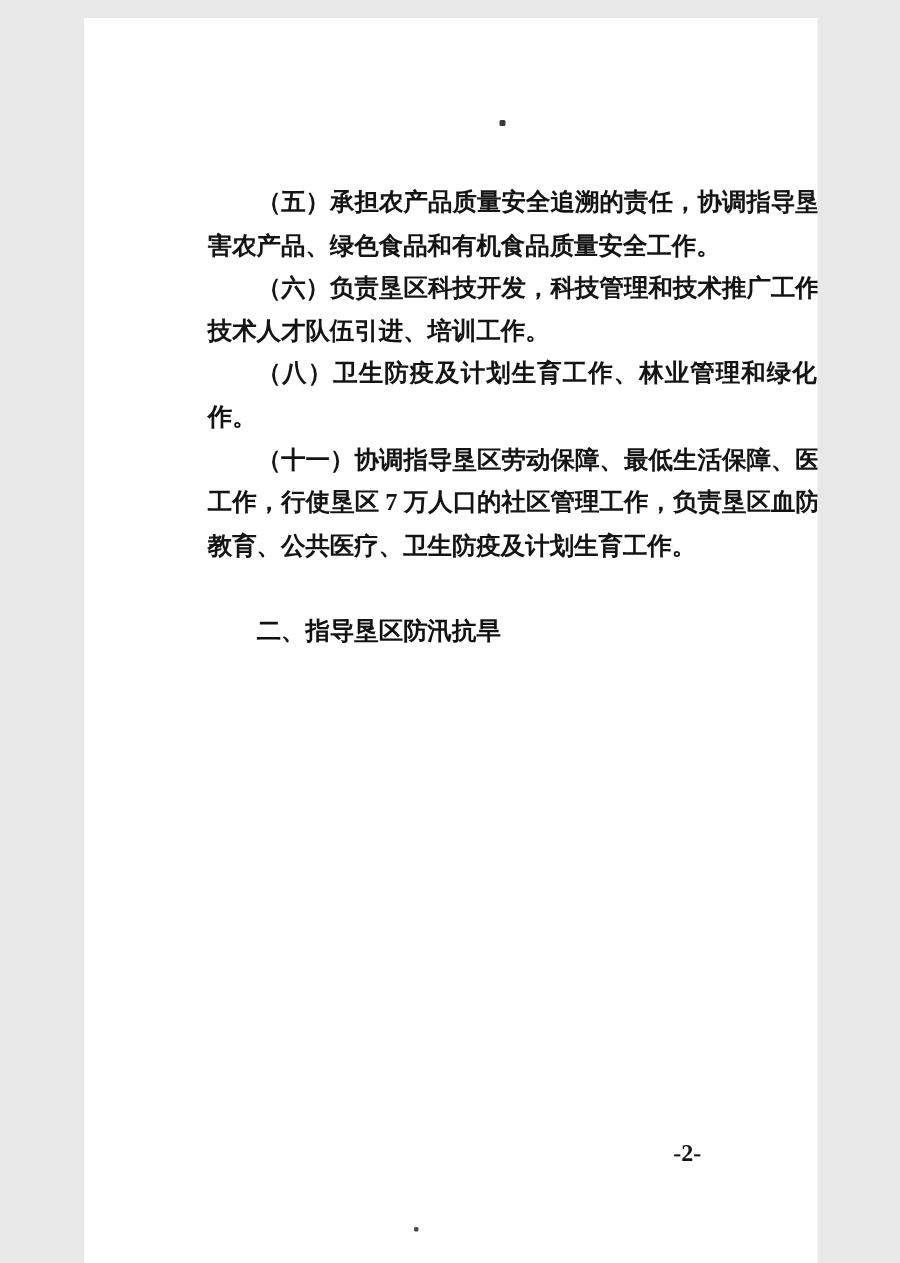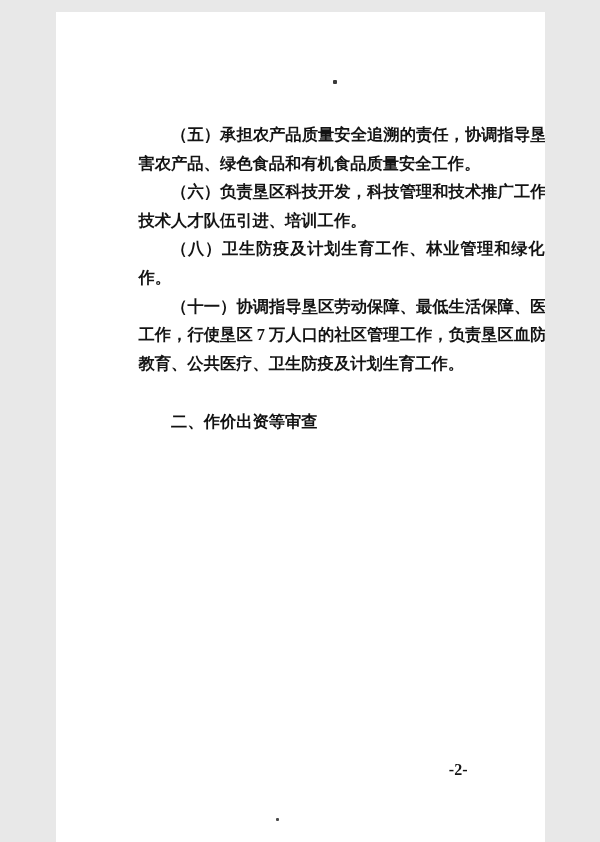--- a/index.html
+++ b/index.html
@@ -58,21 +58,21 @@
 </style>
 </head>
 <body>
 
 <div class="page">
   <div class="content">
     <p class="para">（五）承担农产品质量安全追溯的责任，协调指导垦区无公害农产品、绿色食品和有机食品质量安全工作。</p>
     <p class="para">（六）负责垦区科技开发，科技管理和技术推广工作，专业技术人才队伍引进、培训工作。</p>
     <p class="para">（八）卫生防疫及计划生育工作、林业管理和绿化造林工作。</p>
     <p class="para">（十一）协调指导垦区劳动保障、最低生活保障、医疗救助工作，行使垦区 7 万人口的社区管理工作，负责垦区血防、幼儿教育、公共医疗、卫生防疫及计划生育工作。</p>
-    <h2 class="section-heading">二、作价出资等审查</h2>
+    <h2 class="section-heading">二、指导垦区防汛抗旱</h2>
   </div>
 
   <div class="page-number">-2-</div>
 
   <span class="speck speck-1"></span>
   <span class="speck speck-2"></span>
   <span class="speck speck-3"></span>
 </div>
 
 </body></html>

